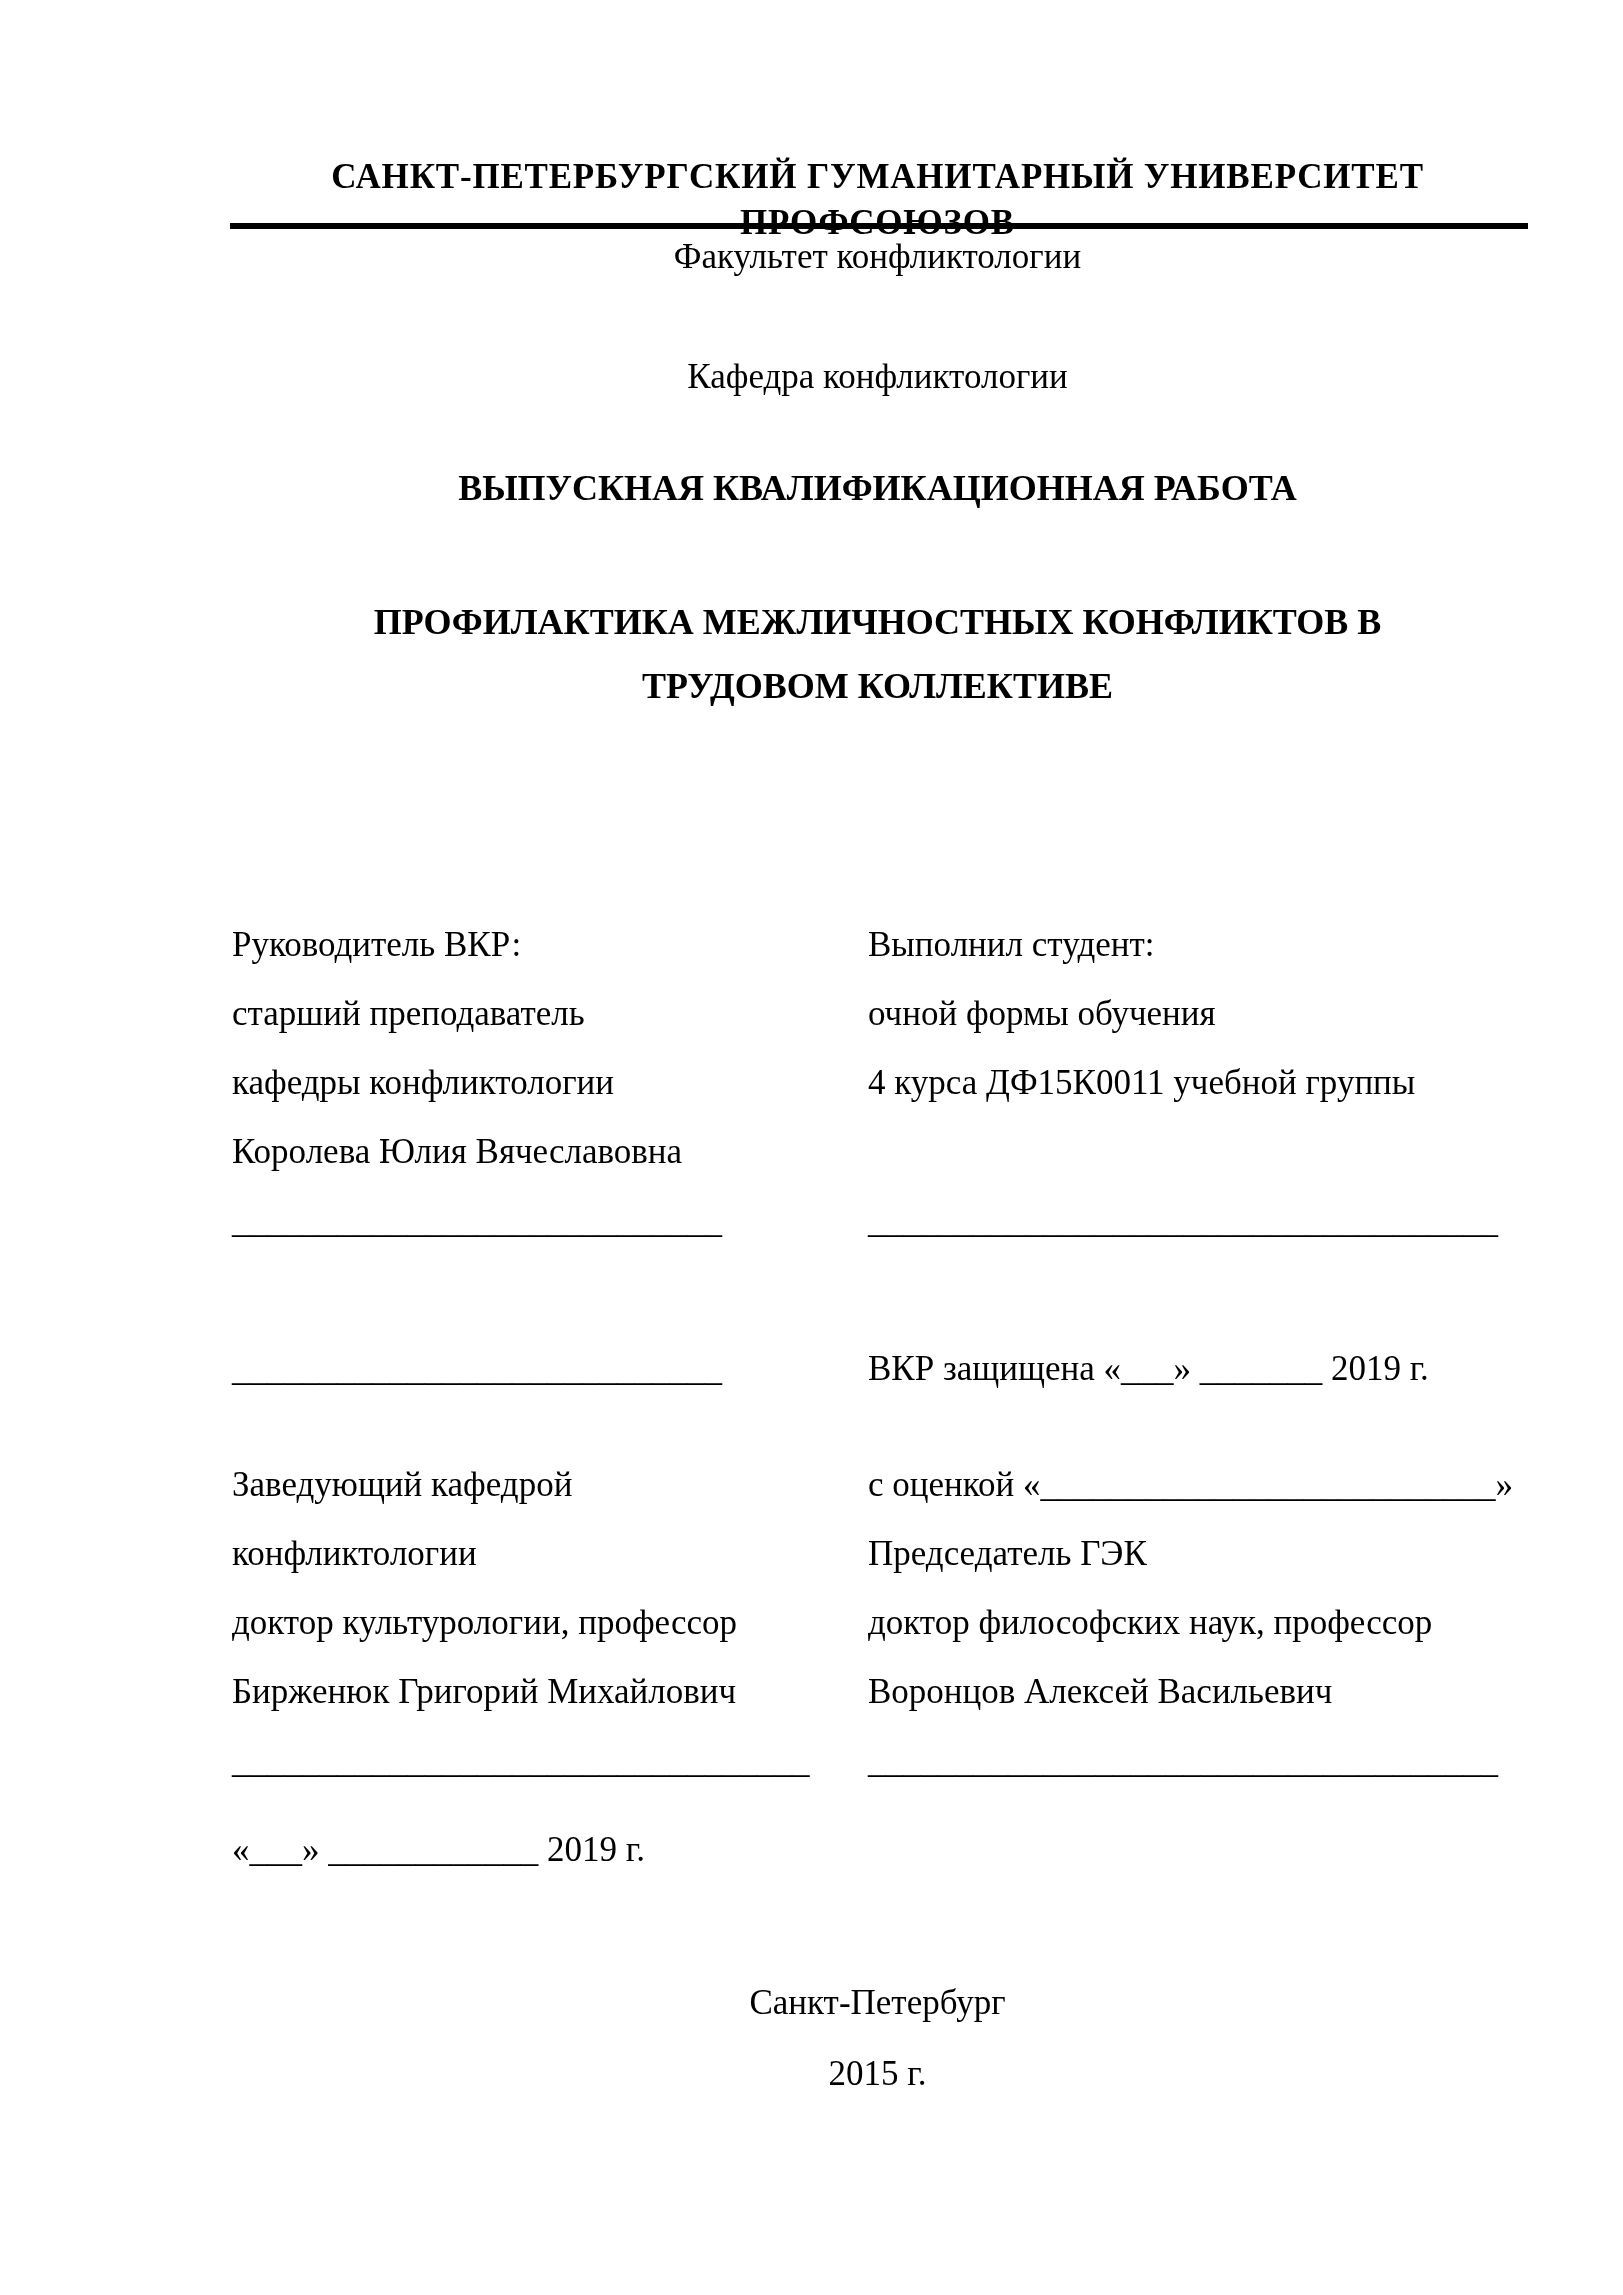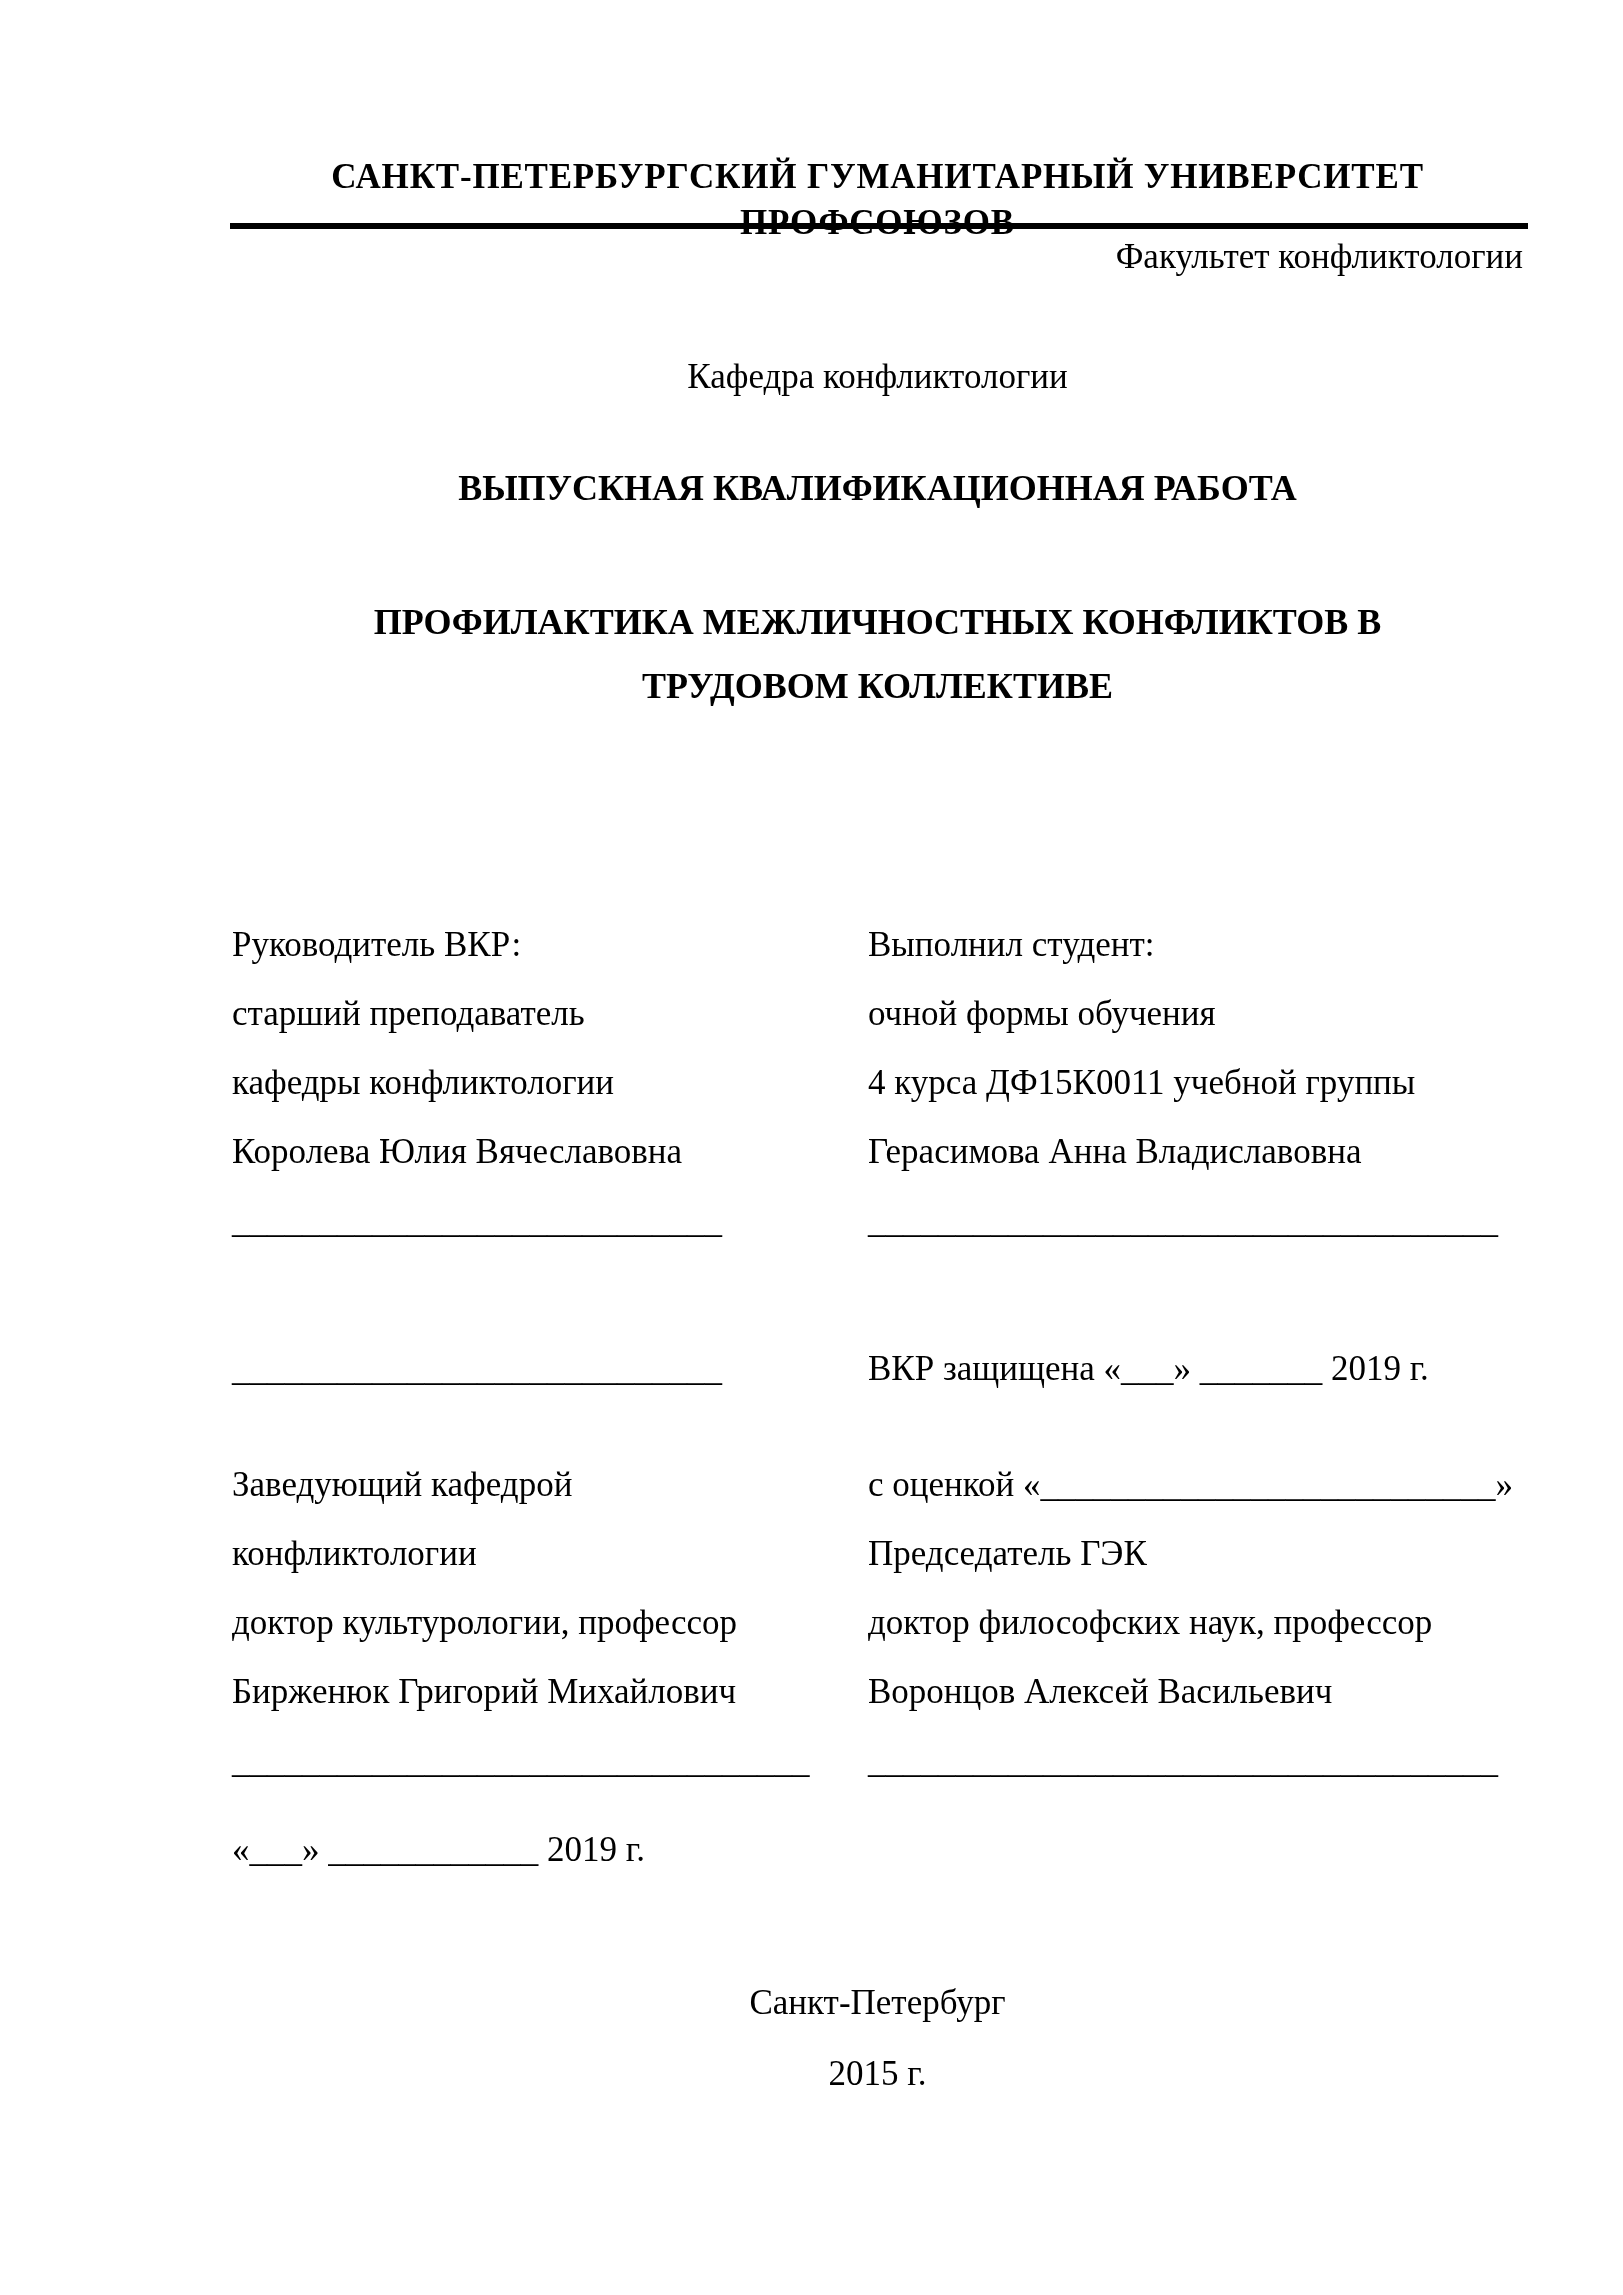--- a/index.html
+++ b/index.html
@@ -11,21 +11,21 @@
     color:#000000;
     font-size:35px;
     overflow:hidden;
   }
   .abs{position:absolute;left:232px;width:1291px;}
   .center{text-align:center;}
   .right{text-align:center;}
   .bold{font-weight:bold;}
   .u-header{top:154px;line-height:46px;letter-spacing:0.8px;}
   .rule{position:absolute;left:230px;width:1298px;top:223px;height:5.5px;background:#000000;}
-  .faculty{top:235px;line-height:44px;text-align:right;}
+  .faculty{top:235px;line-height:44px;}
   .department{top:355px;line-height:44px;}
   .worktype{top:465px;line-height:46px;font-size:36px;}
   .thesis-title{top:590px;line-height:64px;font-size:36px;}
   .program{top:721px;line-height:60px;}
   .sig-grid{top:910px;}
   .row{display:flex;min-height:69px;line-height:69px;white-space:nowrap;font-family:Liberation Serif, serif;}
   .cell-l{width:636px;flex:0 0 636px;}
   .cell-r{flex:1;}
   .spacer-a{height:79px;}
   .spacer-b{height:47px;}
@@ -65,21 +65,20 @@
       <div class="cell-r">очной формы обучения</div>
     </div>
 
     <div class="row">
       <div class="cell-l">кафедры конфликтологии</div>
       <div class="cell-r">4 курса ДФ15К0011 учебной группы</div>
     </div>
 
     <div class="row">
       <div class="cell-l">Королева Юлия Вячеславовна</div>
-      <div class="cell-r">Герасимова Анна Владиславовна</div>
     </div>
 
     <div class="row">
       <div class="cell-l">____________________________</div>
       <div class="cell-r">____________________________________</div>
     </div>
 
     <div class="spacer-a"></div>
 
     <div class="row">

